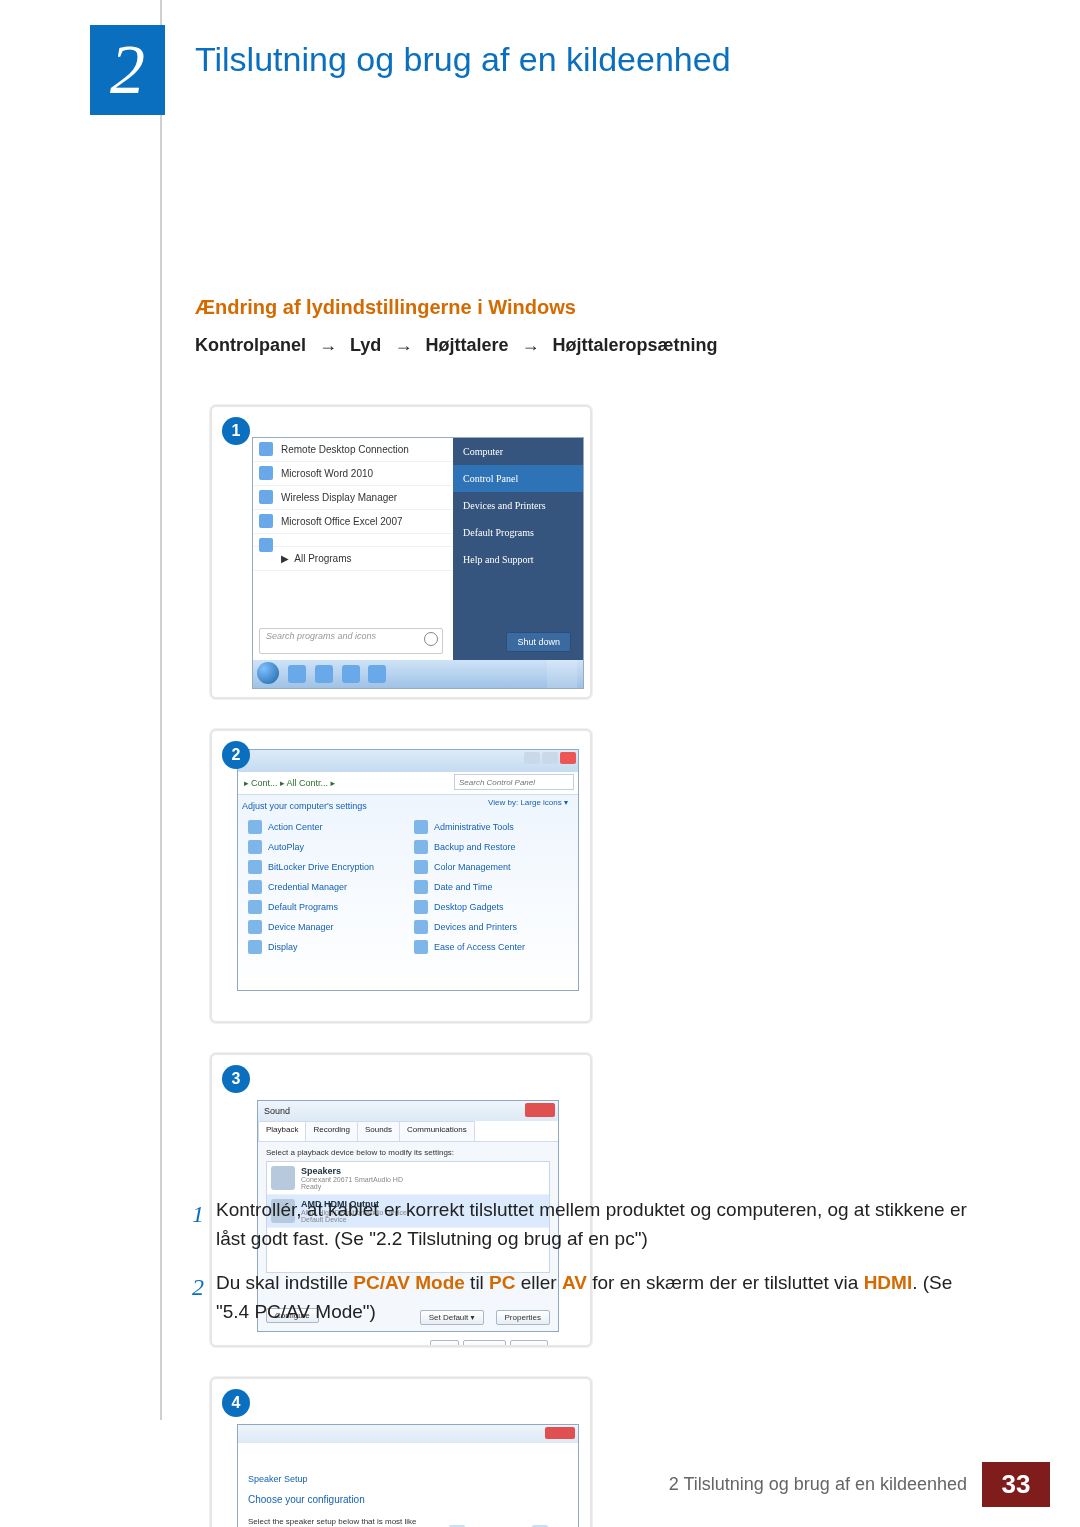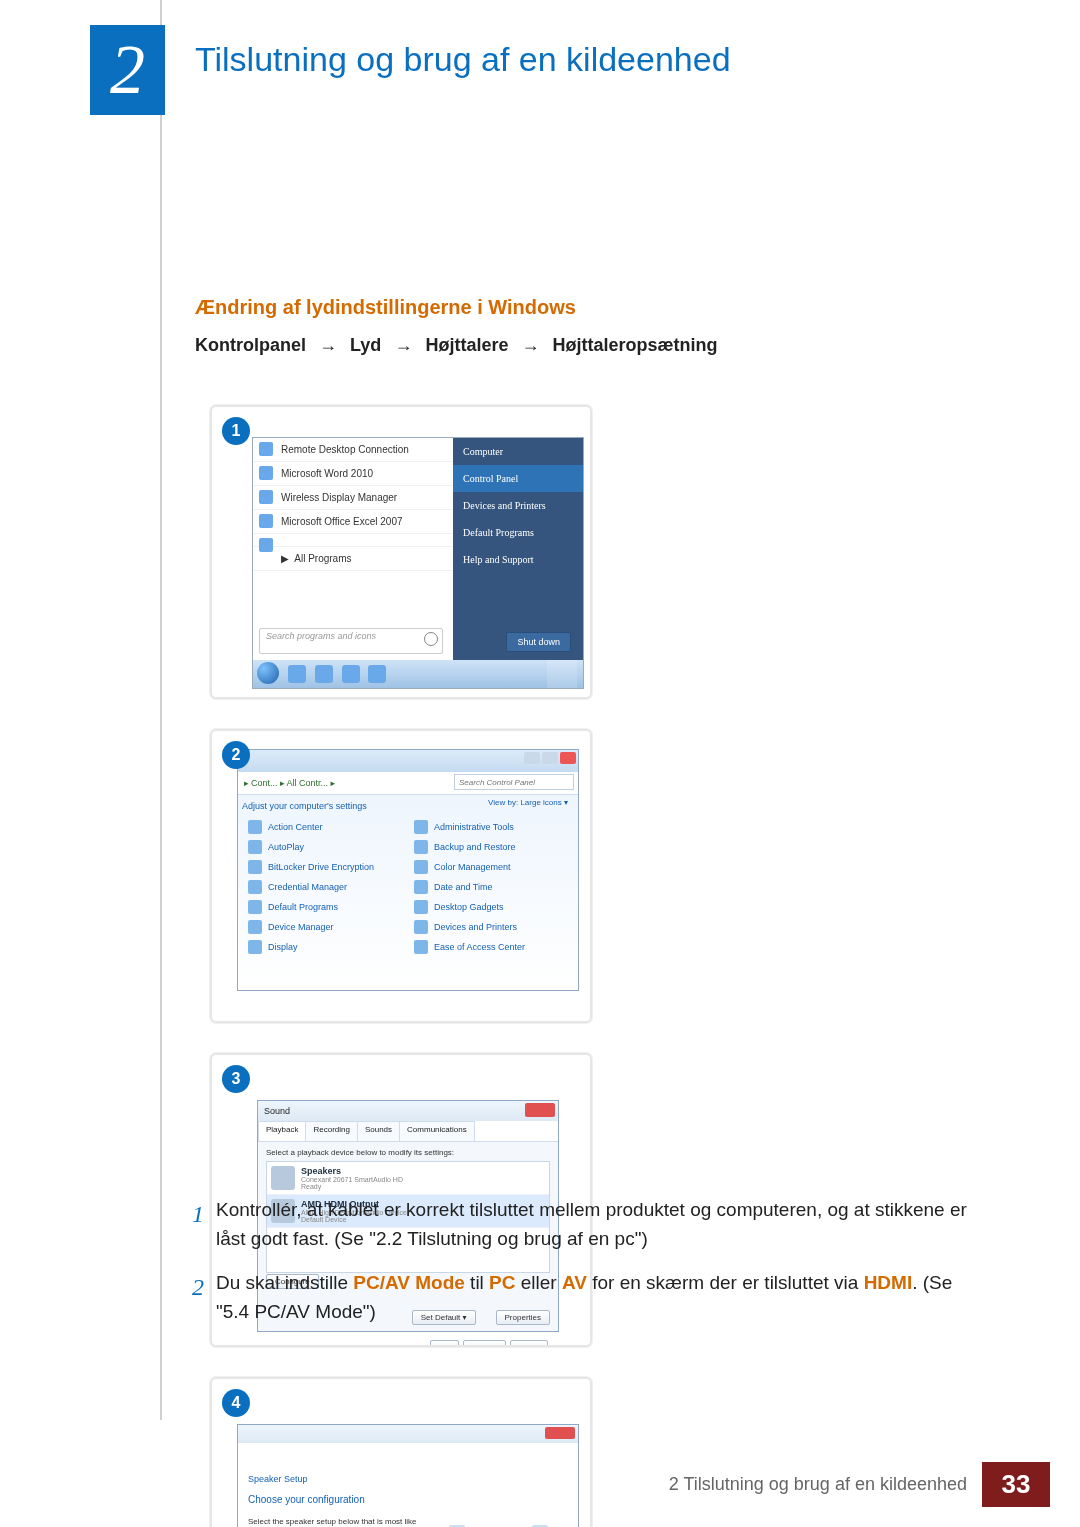--- a/index.html
+++ b/index.html
@@ -197,21 +197,21 @@
           <div class="hint">Select a playback device below to modify its settings:</div>
           <div class="f3-list" id="f3-list">
               <div class="f3-dev"><span class="di"></span><span class="dn">Speakers</span><span class="ds">Conexant 20671 SmartAudio HD</span><span class="ds">Ready</span></div>
               <div class="f3-dev sel"><span class="di"></span><span class="dn">AMD HDMI Output</span><span class="ds">AMD High Definition Audio Device</span><span class="ds">Default Device</span></div>
             </div>
         </div>
         <div class="f3-foot">
           <div>
             <span class="btn">Configure</span>
           </div>
-          <div style="display:flex;gap:20px;margin-top:34px;">
+          <div style="display:flex;gap:12px;">
             <span class="btn">Set Default ▾</span>
             <span class="btn">Properties</span>
           </div>
         </div>
         <div style="position:absolute;bottom:-24px;right:10px;display:flex;gap:4px;">
           <span class="btn">OK</span>
           <span class="btn">Cancel</span>
           <span class="btn dis">Apply</span>
         </div>
       </div>

